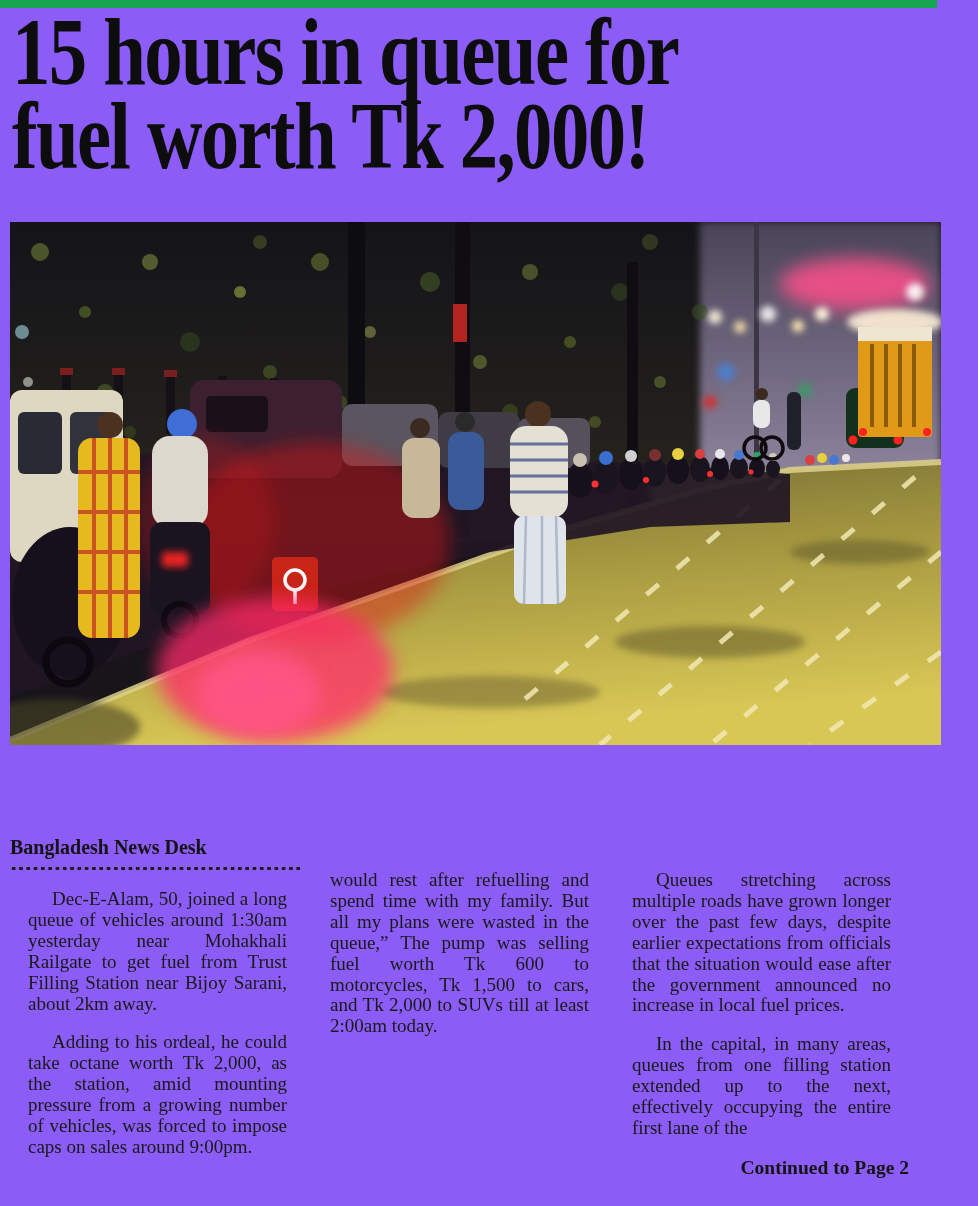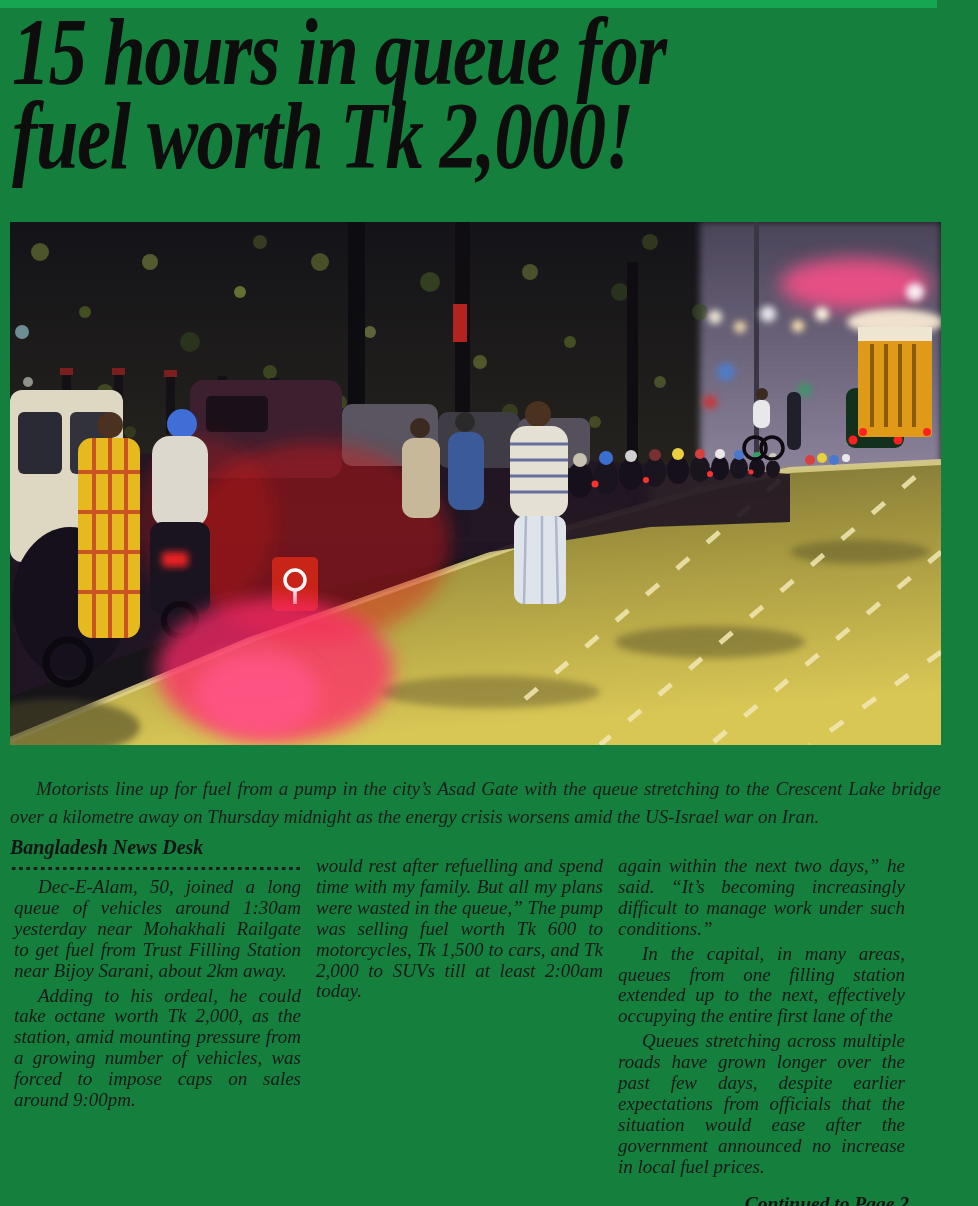--- a/index.html
+++ b/index.html
@@ -1,34 +1,34 @@
 <!DOCTYPE html>
 <html><head>
 <meta charset="utf-8">
 <style>
   html,body{margin:0;padding:0;background:#ffffff;}
-  .page{position:relative;width:978px;height:1206px;background:#15803d;overflow:hidden;
-        font-family:"Liberation Serif", serif;color:#1a1a1a;font-style:italic;}
+  .page{position:relative;width:978px;height:1206px;background:#8b5cf6;overflow:hidden;
+        font-family:"Liberation Serif", serif;color:#1a1a1a;}
   .top-bar{position:absolute;left:0;top:0;width:937px;height:8px;}
   .headline{position:absolute;left:12px;top:10px;transform:scaleX(0.8);transform-origin:left top;
             font-weight:bold;font-size:96px;line-height:84px;letter-spacing:-2px;color:#0d0d0d;
             white-space:nowrap;}
   .headline .hl-line{display:block;}
   .photo{position:absolute;left:10px;top:222px;width:931px;height:523px;background:#17151a;overflow:hidden;}
   .photo svg{display:block;width:100%;height:100%;}
   .caption{position:absolute;left:10px;top:756px;width:931px;font-size:19px;line-height:28px;
            text-indent:26px;text-align:justify;color:#1c1c1c;}
   .article{position:absolute;left:10px;top:835px;width:925px;display:flex;gap:7px;}
   .col{width:295px;}
   .col-pad{padding-top:17px;}
   .byline{font-weight:bold;font-size:20px;line-height:24px;color:#141414;}
   .byline-rule{margin:7px 0 6px 0;height:5px;width:293px;
                background-image:radial-gradient(circle,#1d1d1d 1.7px,transparent 2px);
                background-size:7.3px 5px;background-repeat:repeat-x;}
-  .body-p{margin:4px;font-size:19px;line-height:20.9px;text-align:justify;text-indent:24px;color:#191919;}
+  .body-p{margin:18px;font-size:19px;line-height:20.9px;text-align:justify;text-indent:24px;color:#191919;}
   .body-p.no-indent{text-indent:0;}
   .continued{font-weight:bold;font-size:19.5px;text-align:right;margin-top:15px;color:#141414;}
 </style>
 </head>
 <body>
 
 <div class="page">
 
   <div class="top-bar" style="background: rgb(22, 165, 81);"></div>
 
@@ -260,39 +260,37 @@
         <circle cx="853" cy="210" r="4" fill="#ff2020"></circle>
           <circle cx="917" cy="210" r="4" fill="#ff2020"></circle>
       </g>
 
       <ellipse cx="265" cy="448" rx="118" ry="72" fill="#ff2a6a" opacity=".75" filter="url(#soft2)"></ellipse>
       <ellipse cx="248" cy="472" rx="62" ry="42" fill="#ff5588" opacity=".85" filter="url(#soft2)"></ellipse>
       <ellipse cx="45" cy="505" rx="85" ry="28" fill="#4a4526" opacity=".6" filter="url(#soft)"></ellipse>
     </svg>
   </div>
 
-  <p class="caption">Motorists line up for fuel from a pump in the city’s Asad Gate with the queue stretching to the Crescent Lake bridge over a kilometre away on Thursday midnight as the energy crisis worsens amid the US-Israel war on Iran.</p>
 
   <div class="article">
     <div class="col">
       <div class="byline">Bangladesh News Desk</div>
       <div class="byline-rule"></div>
       <div>
           <p class="body-p">Dec-E-Alam, 50, joined a long queue of vehicles around 1:30am yesterday near Mohakhali Railgate to get fuel from Trust Filling Station near Bijoy Sarani, about 2km away.</p>
           <p class="body-p">Adding to his ordeal, he could take octane worth Tk 2,000, as the station, amid mounting pressure from a growing number of vehicles, was forced to impose caps on sales around 9:00pm.</p>
         </div>
     </div>
     <div class="col col-pad">
       <div>
           <p class="body-p no-indent">would rest after refuelling and spend time with my family. But all my plans were wasted in the queue,” The pump was selling fuel worth Tk 600 to motorcycles, Tk 1,500 to cars, and Tk 2,000 to SUVs till at least 2:00am today.</p>
         </div>
     </div>
     <div class="col col-pad">
       <div>
-          <p class="body-p no-indent">again within the next two days,” he said. “It’s becoming increasingly difficult to manage work under such conditions.”</p>
+          <p class="body-p">Queues stretching across multiple roads have grown longer over the past few days, despite earlier expectations from officials that the situation would ease after the government announced no increase in local fuel prices.</p>
           <p class="body-p">In the capital, in many areas, queues from one filling station extended up to the next, effectively occupying the entire first lane of the</p>
-          <p class="body-p">Queues stretching across multiple roads have grown longer over the past few days, despite earlier expectations from officials that the situation would ease after the government announced no increase in local fuel prices.</p>
         </div>
       <div class="continued">Continued to Page 2</div>
     </div>
   </div>
 
 </div>
 
 </body></html>

